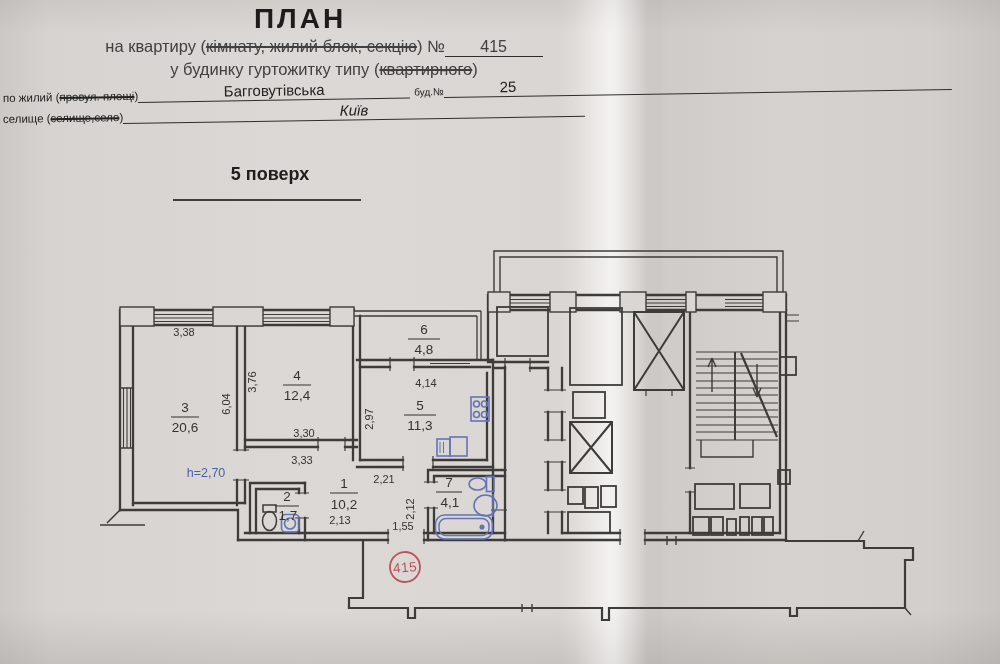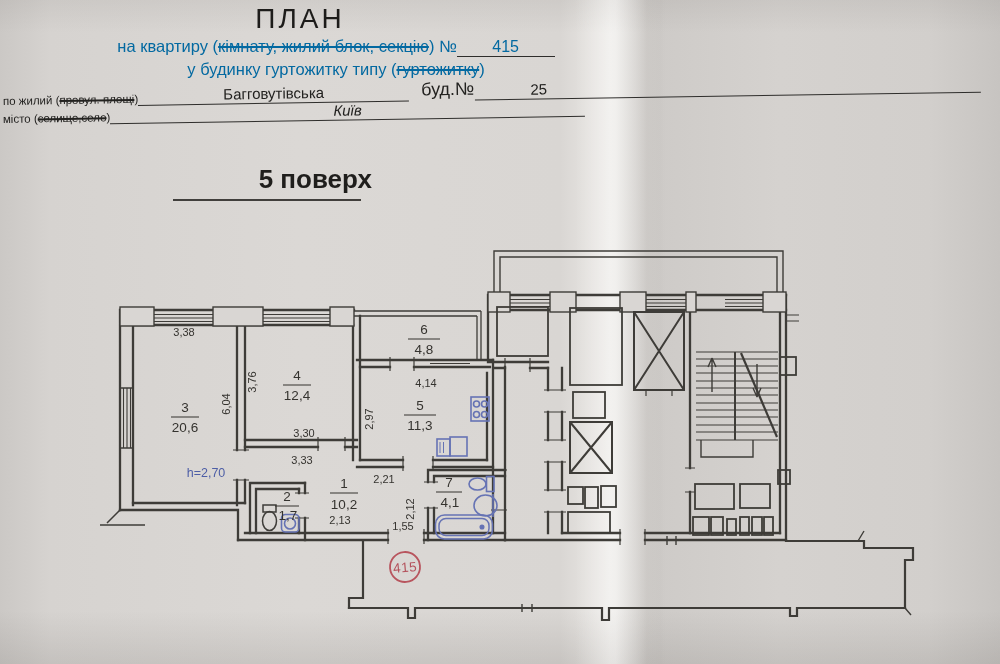--- a/index.html
+++ b/index.html
@@ -10,71 +10,71 @@
   .paper{
     position:absolute;inset:0;
     background:
       linear-gradient(180deg, rgba(110,105,100,.10) 0%, rgba(0,0,0,0) 5%, rgba(0,0,0,0) 92%, rgba(90,85,80,.14) 100%),
       linear-gradient(90deg,#cbc8c5 0%,#d6d3d0 5%,#dbd8d5 30%,#d9d6d3 56%,#edebe8 61%,#cecbc8 66%,#d5d2cf 78%,#d2cfcc 93%,#c7c4c1 100%);
   }
   .sheen{position:absolute;left:575px;top:0;width:90px;height:664px;
     background:linear-gradient(90deg,rgba(255,255,255,0) 0%,rgba(255,255,255,.35) 45%,rgba(120,115,110,.10) 80%,rgba(0,0,0,0) 100%);
     pointer-events:none}
   .hdr-title{position:absolute;left:0;top:3px;width:600px;text-align:center;
-    font-size:28px;font-weight:normal;letter-spacing:3px;color:#1d1c1a}
-  .hdr-line{position:absolute;left:16px;width:640px;text-align:center;font-size:16.5px;color:#0369a1}
+    font-size:28px;font-weight:bold;letter-spacing:3px;color:#1d1c1a}
+  .hdr-line{position:absolute;left:4px;width:640px;text-align:center;font-size:16.5px;color:#404040}
   .l2{top:37px}
   .l3{top:60px}
   .xout{text-decoration:line-through;text-decoration-thickness:1.5px}
   .num-underline{display:inline-block;min-width:86px;border-bottom:1.7px solid #2e2d2b;
     text-align:center;padding:0 6px;font-size:16px}
   .form-row{position:absolute;display:flex;align-items:flex-end;transform:rotate(-0.9deg);
     transform-origin:left bottom;font-size:13px;color:#232220}
   .row-street{left:3px;top:86px;width:978px}
   .row-city{left:3px;top:107px;width:582px}
   .form-label{white-space:nowrap;font-size:11.5px;padding-bottom:1px}
   .line-fill{border-bottom:1.7px solid #2e2d2b;text-align:center;font-size:15px;padding-bottom:1px}
   .street-value{width:272px}
-  .bud-label{white-space:nowrap;font-size:18px;margin-left:12px;padding-bottom:1px}
+  .bud-label{white-space:nowrap;font-size:10px;margin-left:4px;padding-bottom:1px}
   .bud-slot{width:452px;border-bottom:1.7px solid #2e2d2b;text-align:left;
     padding-left:56px;font-size:15px;padding-bottom:1px}
   .city-value{flex:1;font-style:italic}
-  .floor-heading{position:absolute;left:168px;top:164px;width:204px;text-align:right;
-    font-size:26px;font-weight:bold;color:#1f1e1c}
+  .floor-heading{position:absolute;left:168px;top:164px;width:204px;text-align:center;
+    font-size:18px;font-weight:bold;color:#1f1e1c}
   .floor-underline{position:absolute;left:173px;top:199px;width:188px;height:2px;background:#413f3c}
   svg{position:absolute;left:0;top:0}
   svg text{font-family:"Liberation Sans",sans-serif;fill:#35332f}
   .dim{font-size:11px}
   .rm{font-size:13.5px}
   .hnote{font-size:12.5px;fill:#4d5ea6}
   .badge-t{font-size:13.5px;fill:#b4525c;letter-spacing:.5px}
 </style>
 </head>
 <body>
 
 <div class="paper"></div>
 <div class="sheen"></div>
 
 <div class="hdr-title">ПЛАН</div>
 
 <div class="hdr-line l2"><span>на квартиру (</span><span class="xout">кімнату, жилий блок, секцію</span><span>) №</span><span class="num-underline">415</span>
 </div>
 
-<div class="hdr-line l3"><span>у будинку гуртожитку типу (</span><span class="xout">гуртожитку</span><span>)</span>
+<div class="hdr-line l3"><span>у будинку гуртожитку типу (</span><span class="xout">квартирного</span><span>)</span>
 </div>
 
 <div class="form-row row-street">
   <span class="form-label"><span>по жилий (</span><span class="xout">провул. площі</span><span>)</span></span>
   <span class="line-fill street-value">Багговутівська</span>
   <span class="bud-label">буд.№</span>
   <span class="bud-slot">25</span>
 </div>
 
 <div class="form-row row-city">
-  <span class="form-label"><span>місто (</span><span class="xout">селище,село</span><span>)</span></span>
+  <span class="form-label"><span>селище (</span><span class="xout">селище,село</span><span>)</span></span>
   <span class="line-fill city-value">Київ</span>
 </div>
 
 <div class="floor-heading">5 поверх</div>
 <div class="floor-underline"></div>
 
 <svg width="1000" height="664" viewBox="0 0 1000 664">
 
   <g stroke="#3e3c38" fill="none" stroke-width="2.3" stroke-linecap="square">
     <path d="M120,310 H354 M120,310 V510 M133,325 H353 M133,325 V505"></path>

